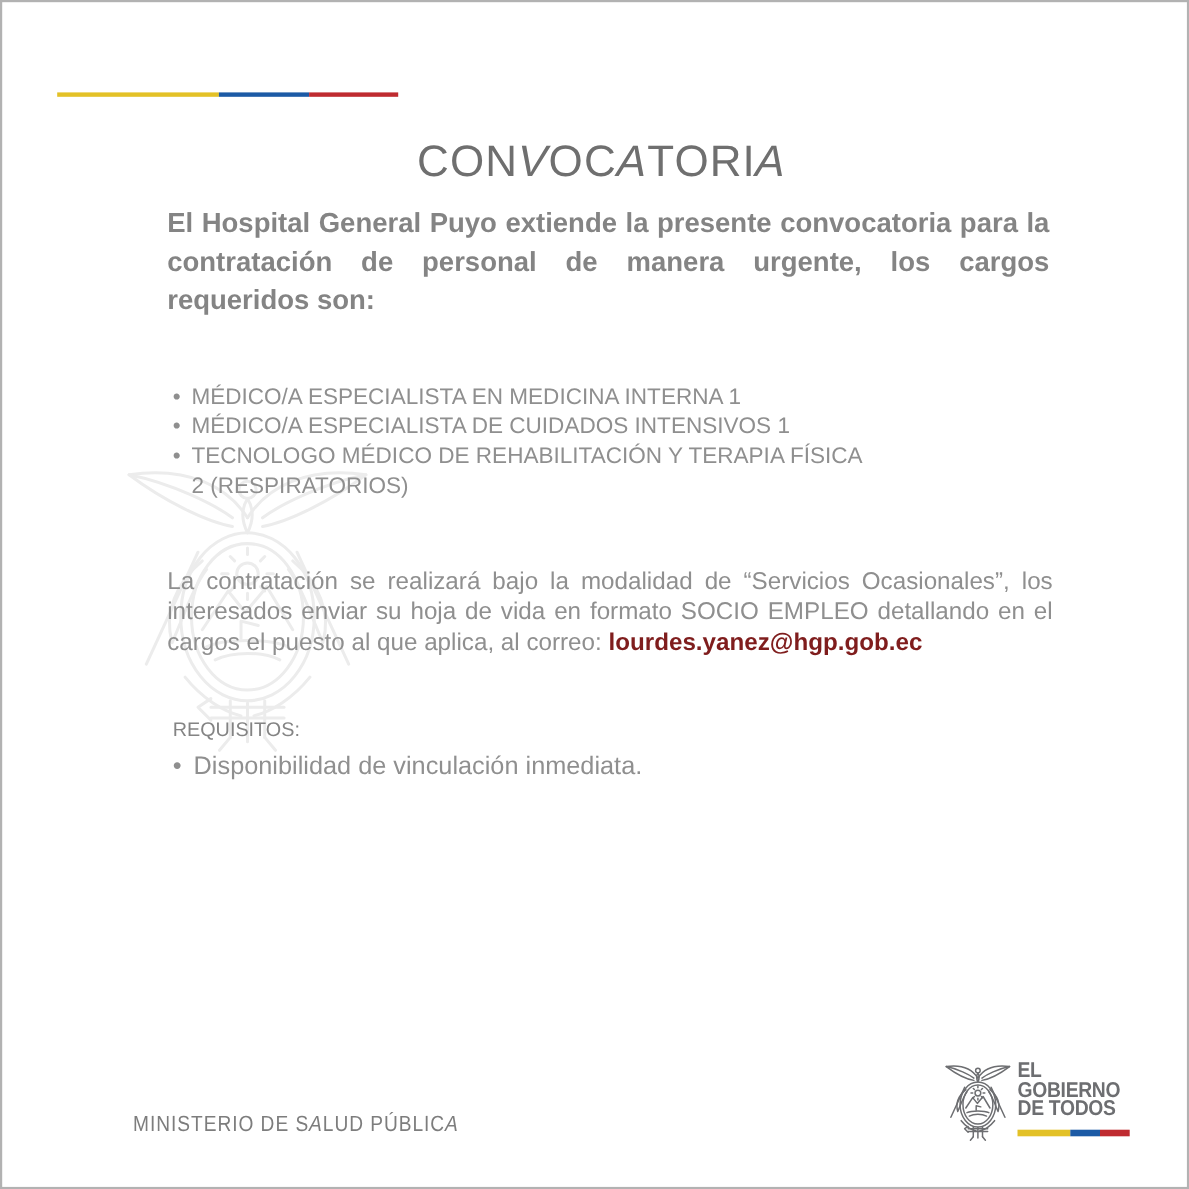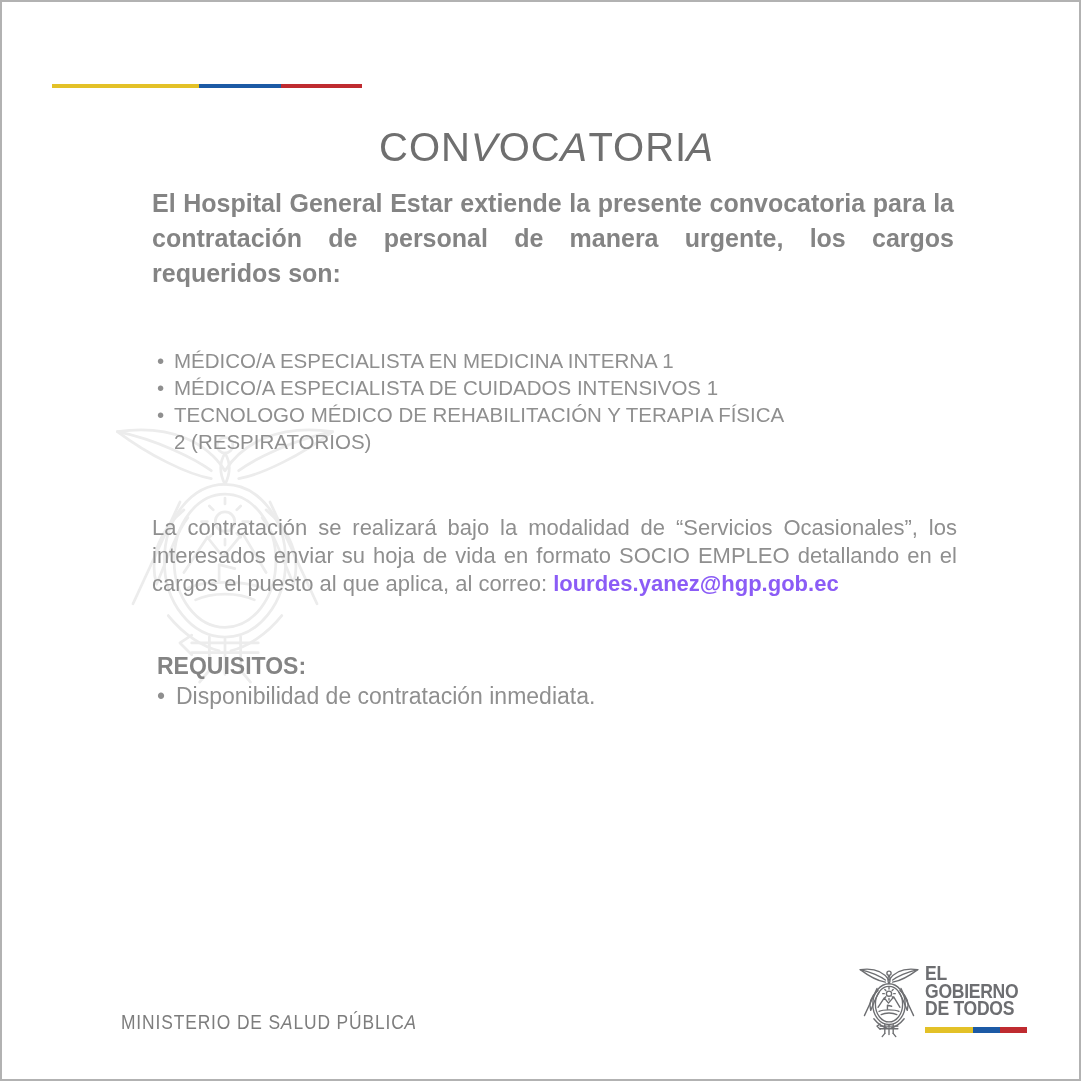--- a/index.html
+++ b/index.html
@@ -33,23 +33,23 @@
          font-size:25px;font-weight:700;line-height:35px;text-align:justify;color:var(--bold-gray)}
 
   ul{list-style:none}
   .positions{position:absolute;left:155px;top:345px;width:740px;
              font-size:20.5px;line-height:27px;color:var(--body-gray)}
   .positions li{position:relative;padding-left:17px;white-space:pre-line}
   .positions li::before{content:"\2022";position:absolute;left:0;top:0}
 
   .note{position:absolute;left:150px;top:512px;width:805px;
         font-size:22px;line-height:28px;text-align:justify;color:var(--body-gray)}
-  .note strong{color:#8b5cf6}
+  .note strong{color:#7f1d1d}
 
-  .req-title{position:absolute;left:155px;top:651px;font-size:23px;font-weight:700;color:var(--bold-gray)}
+  .req-title{position:absolute;left:155px;top:651px;font-size:18px;font-weight:400;color:var(--bold-gray)}
   .requirements{position:absolute;left:155px;top:681px;width:700px;
                 font-size:23px;line-height:27.2px;color:var(--body-gray)}
   .requirements li{position:relative;padding-left:19px}
   .requirements li::before{content:"\2022";position:absolute;left:0;top:0}
 
   .ministry{position:absolute;left:119px;top:1009px;font-size:20px;letter-spacing:1px;
             color:#7d7d7d;transform:scaleX(.87);transform-origin:left top;white-space:nowrap}
 
   .gov-emblem{position:absolute;left:853px;top:958px;width:68px;height:82px;
               color:var(--logo-gray);stroke-width:2.6}
@@ -115,35 +115,35 @@
   <div class="content">
 
     <div class="stripe stripe-top">
       <span class="seg-yellow"></span>
       <span class="seg-blue"></span>
       <span class="seg-red"></span>
     </div>
 
     <h1 class="title">CON<span class="slant">V</span>OC<span class="slant">A</span>TORI<span class="slant">A</span></h1>
 
-    <p class="intro">El Hospital General Estar extiende la presente convocatoria para la contratación de personal de manera urgente, los cargos requeridos son:</p>
+    <p class="intro">El Hospital General Puyo extiende la presente convocatoria para la contratación de personal de manera urgente, los cargos requeridos son:</p>
 
     <ul class="positions">
       <li>MÉDICO/A ESPECIALISTA EN MEDICINA INTERNA 1</li>
       <li>MÉDICO/A ESPECIALISTA DE CUIDADOS INTENSIVOS 1</li>
       <li>TECNOLOGO MÉDICO DE REHABILITACIÓN Y TERAPIA FÍSICA
 2 (RESPIRATORIOS)</li>
     </ul>
 
     <p class="note"><span>La contratación se realizará bajo la modalidad de “Servicios Ocasionales”, los interesados enviar su hoja de vida en formato SOCIO EMPLEO detallando en el cargos el puesto al que aplica, al correo: </span><strong>lourdes.yanez@hgp.gob.ec</strong></p>
 
     <p class="req-title">REQUISITOS:</p>
 
     <ul class="requirements">
-      <li>Disponibilidad de contratación inmediata.</li>
+      <li>Disponibilidad de vinculación inmediata.</li>
     </ul>
 
     <p class="ministry">MINISTERIO DE S<span class="slant">A</span>LUD PÚBLIC<span class="slant">A</span></p>
 
     <svg class="gov-emblem" viewBox="0 0 130 140" preserveAspectRatio="xMidYMid meet">
       <use href="#coa-shape"></use>
     </svg>
 
     <div class="gov-text">
       <div>EL</div>

